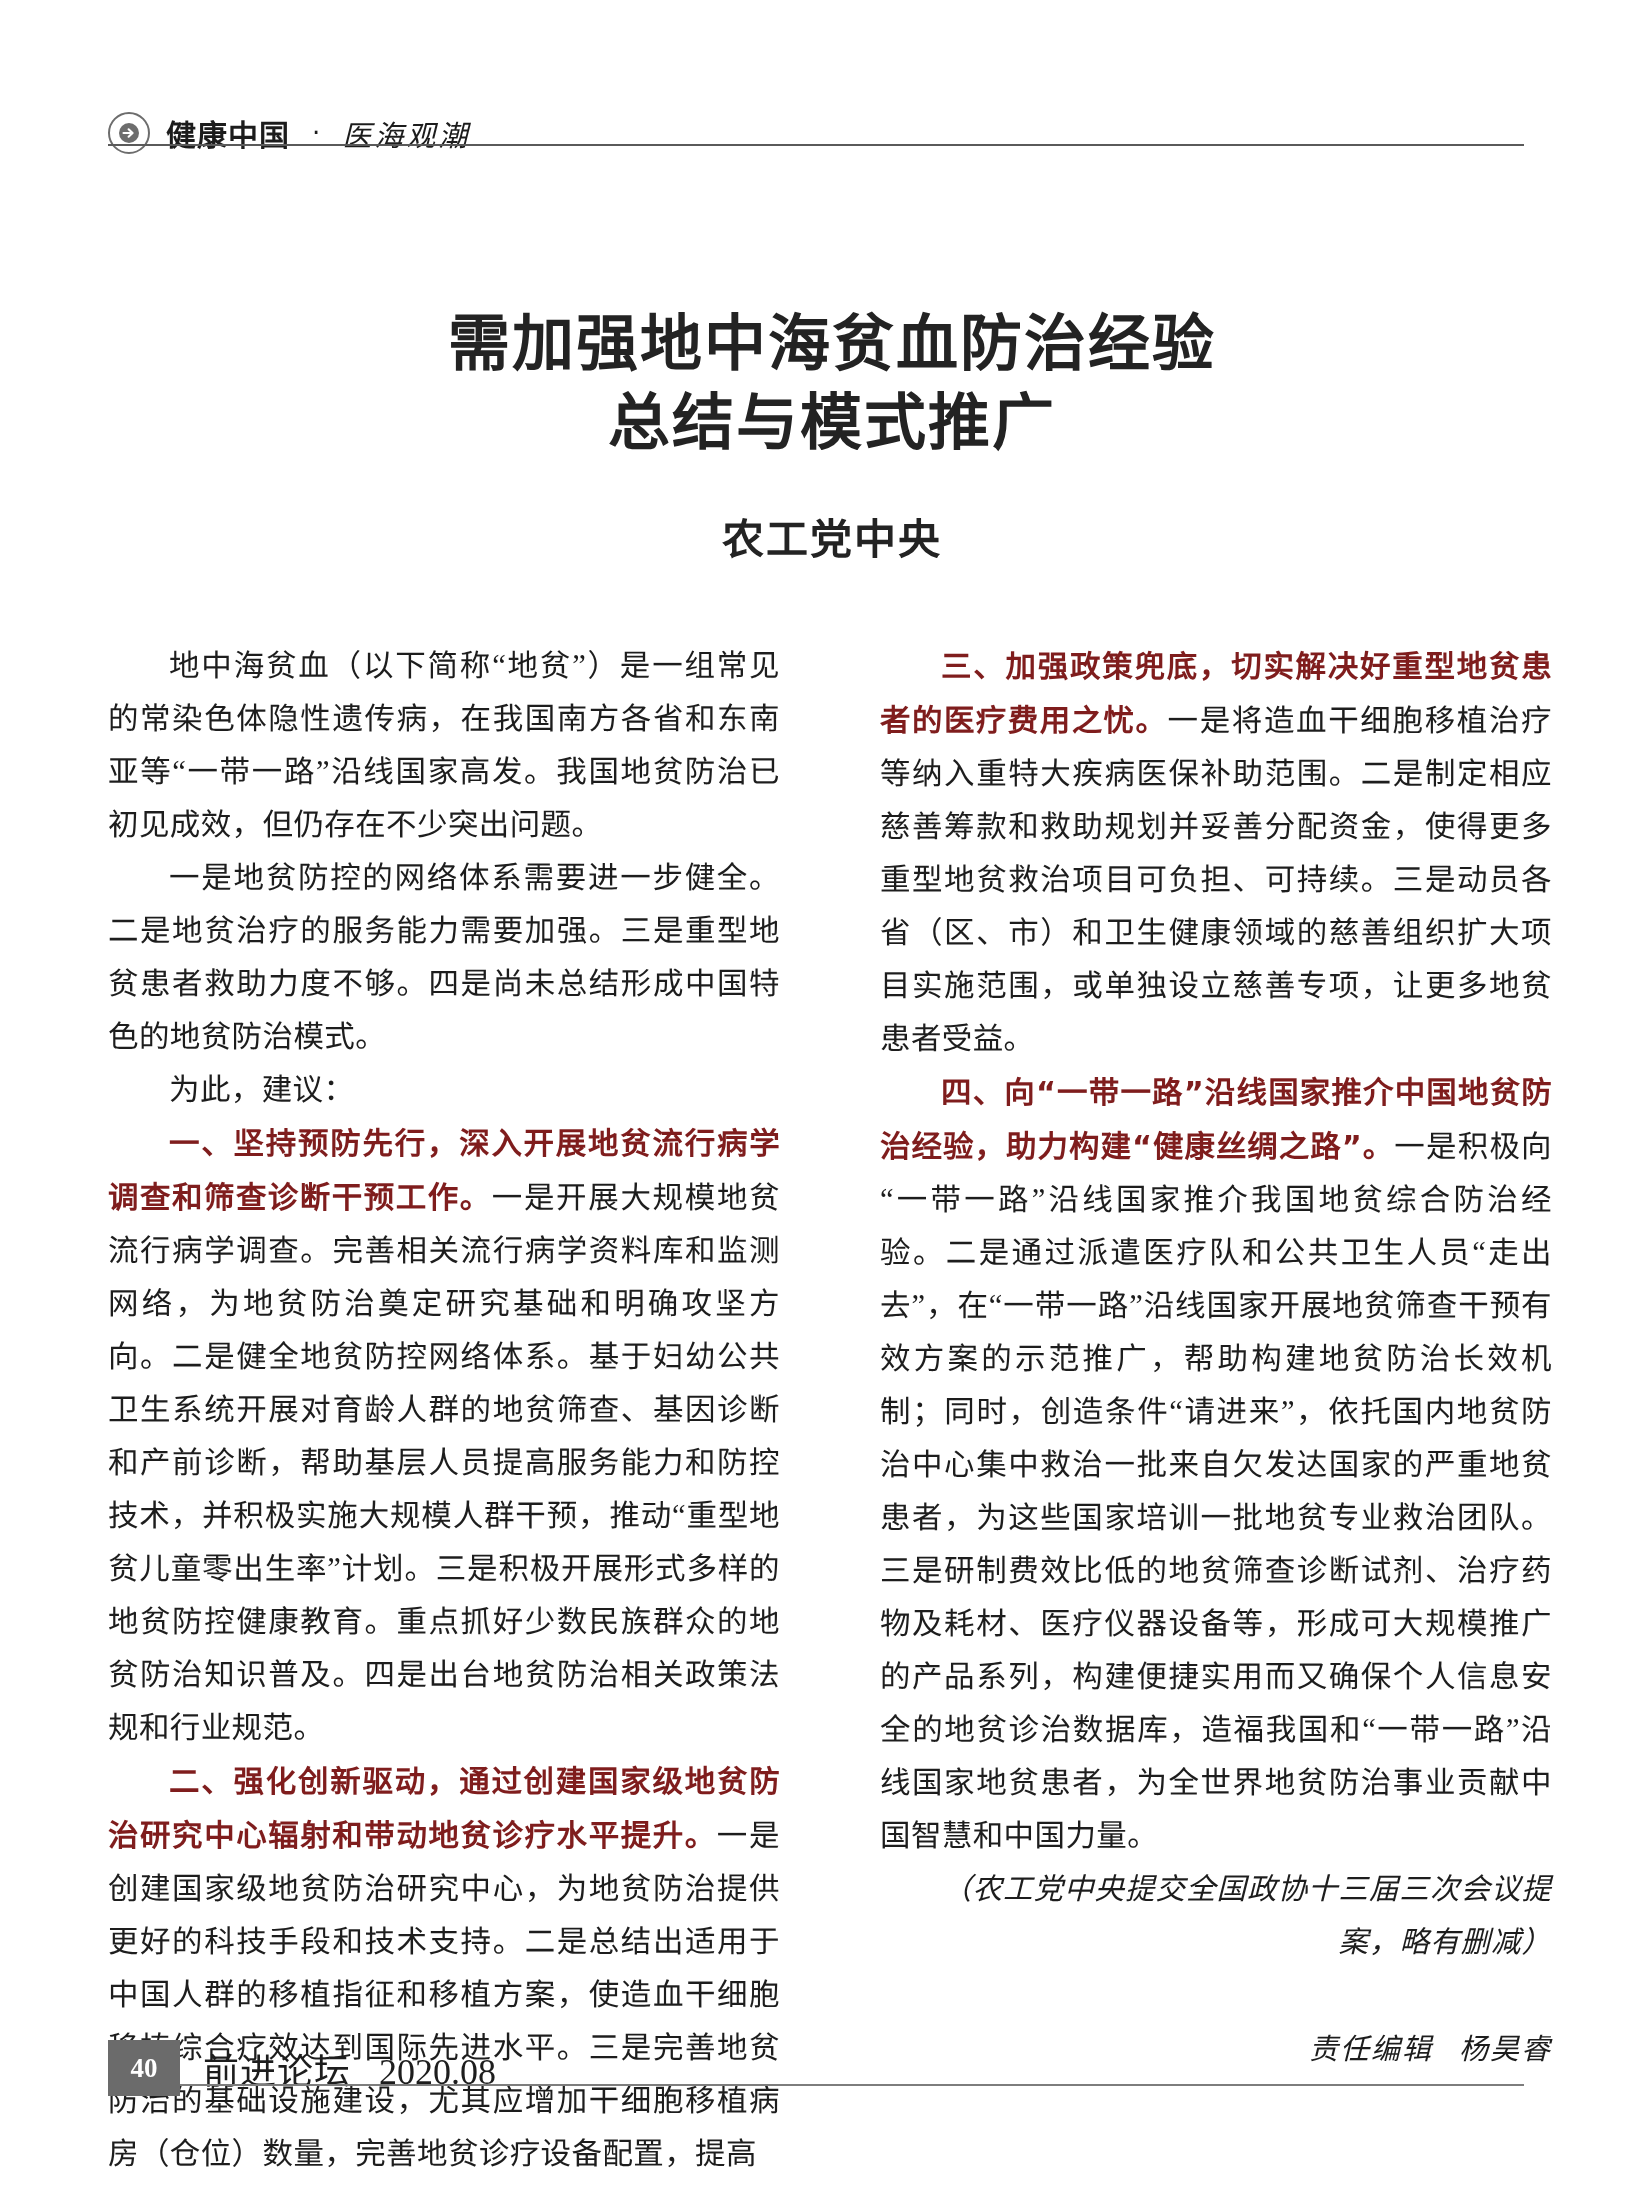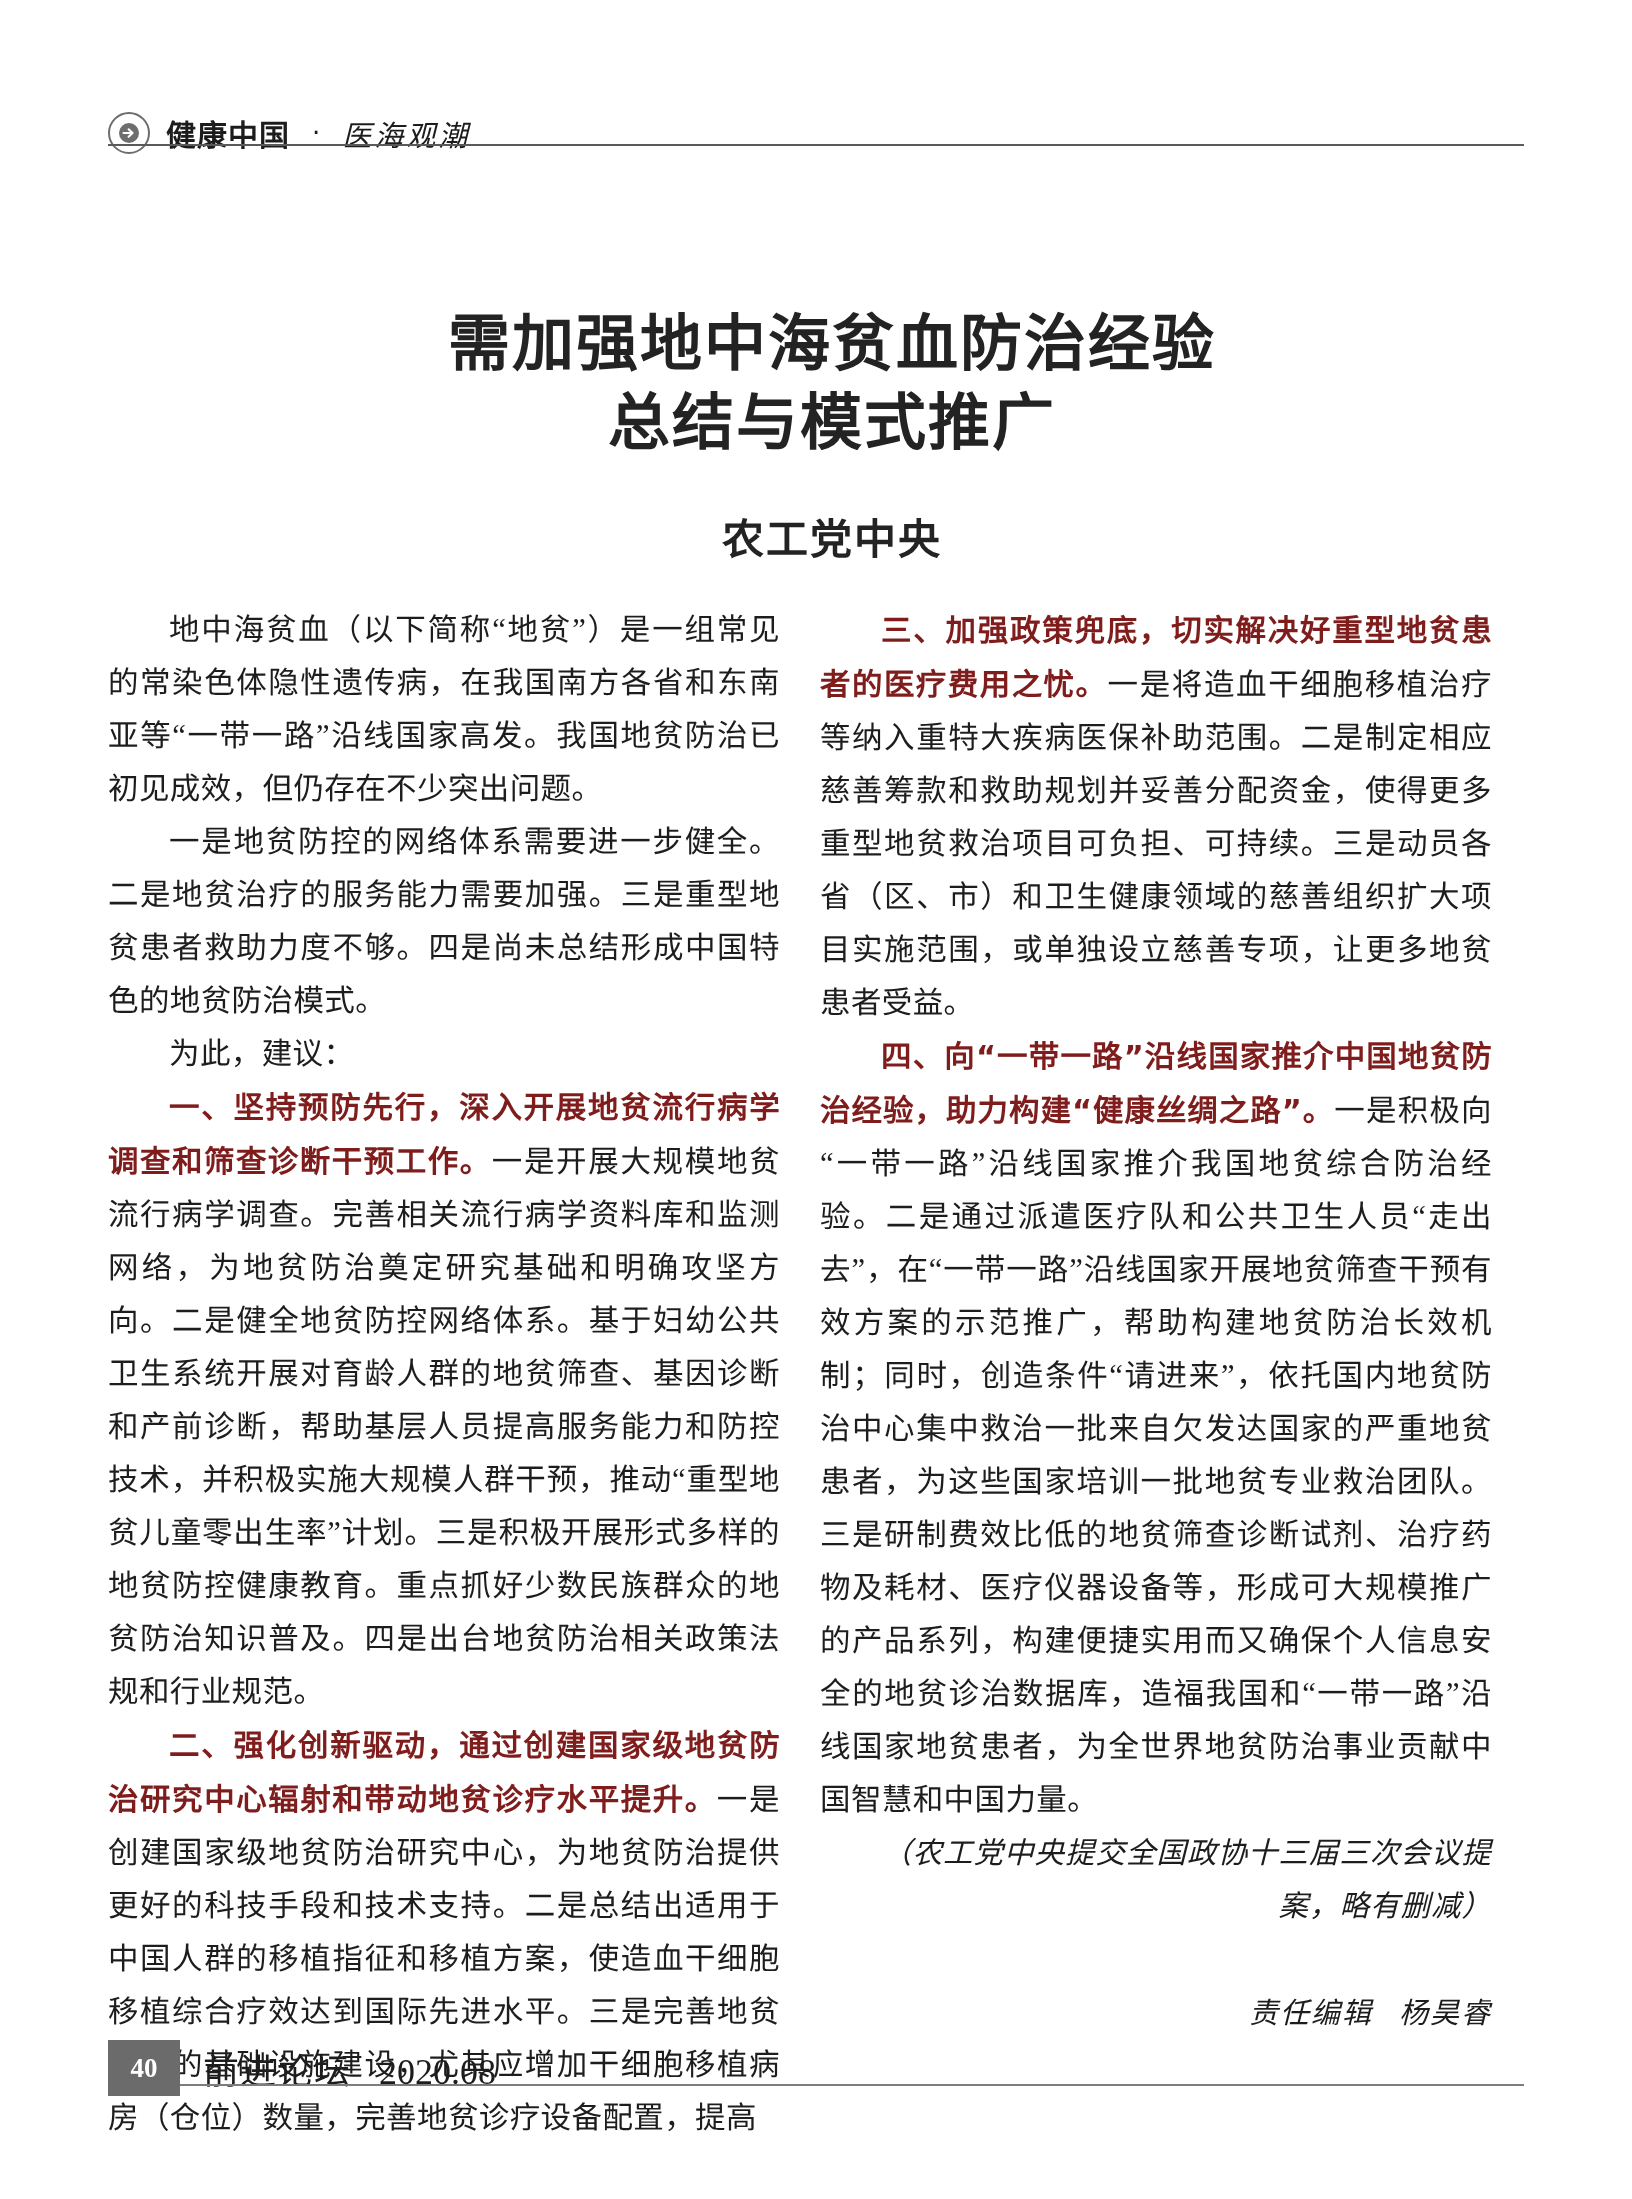--- a/index.html
+++ b/index.html
@@ -103,24 +103,24 @@
     font-size: 42px;
     font-weight: 700;
     letter-spacing: 2px;
     color: #232323;
   }
 
   
   .columns {
     position: absolute;
     left: 108px;
-    top: 604px;
+    top: 640px;
     width: 1420px;
     display: flex;
-    gap: 40px;
+    gap: 100px;
   }
   .col {
     width: 672px;
     flex: 0 0 672px;
   }
   .para {
     font-size: 30.5px;
     line-height: 53px;
     text-align: justify;
     text-justify: inter-ideograph;

